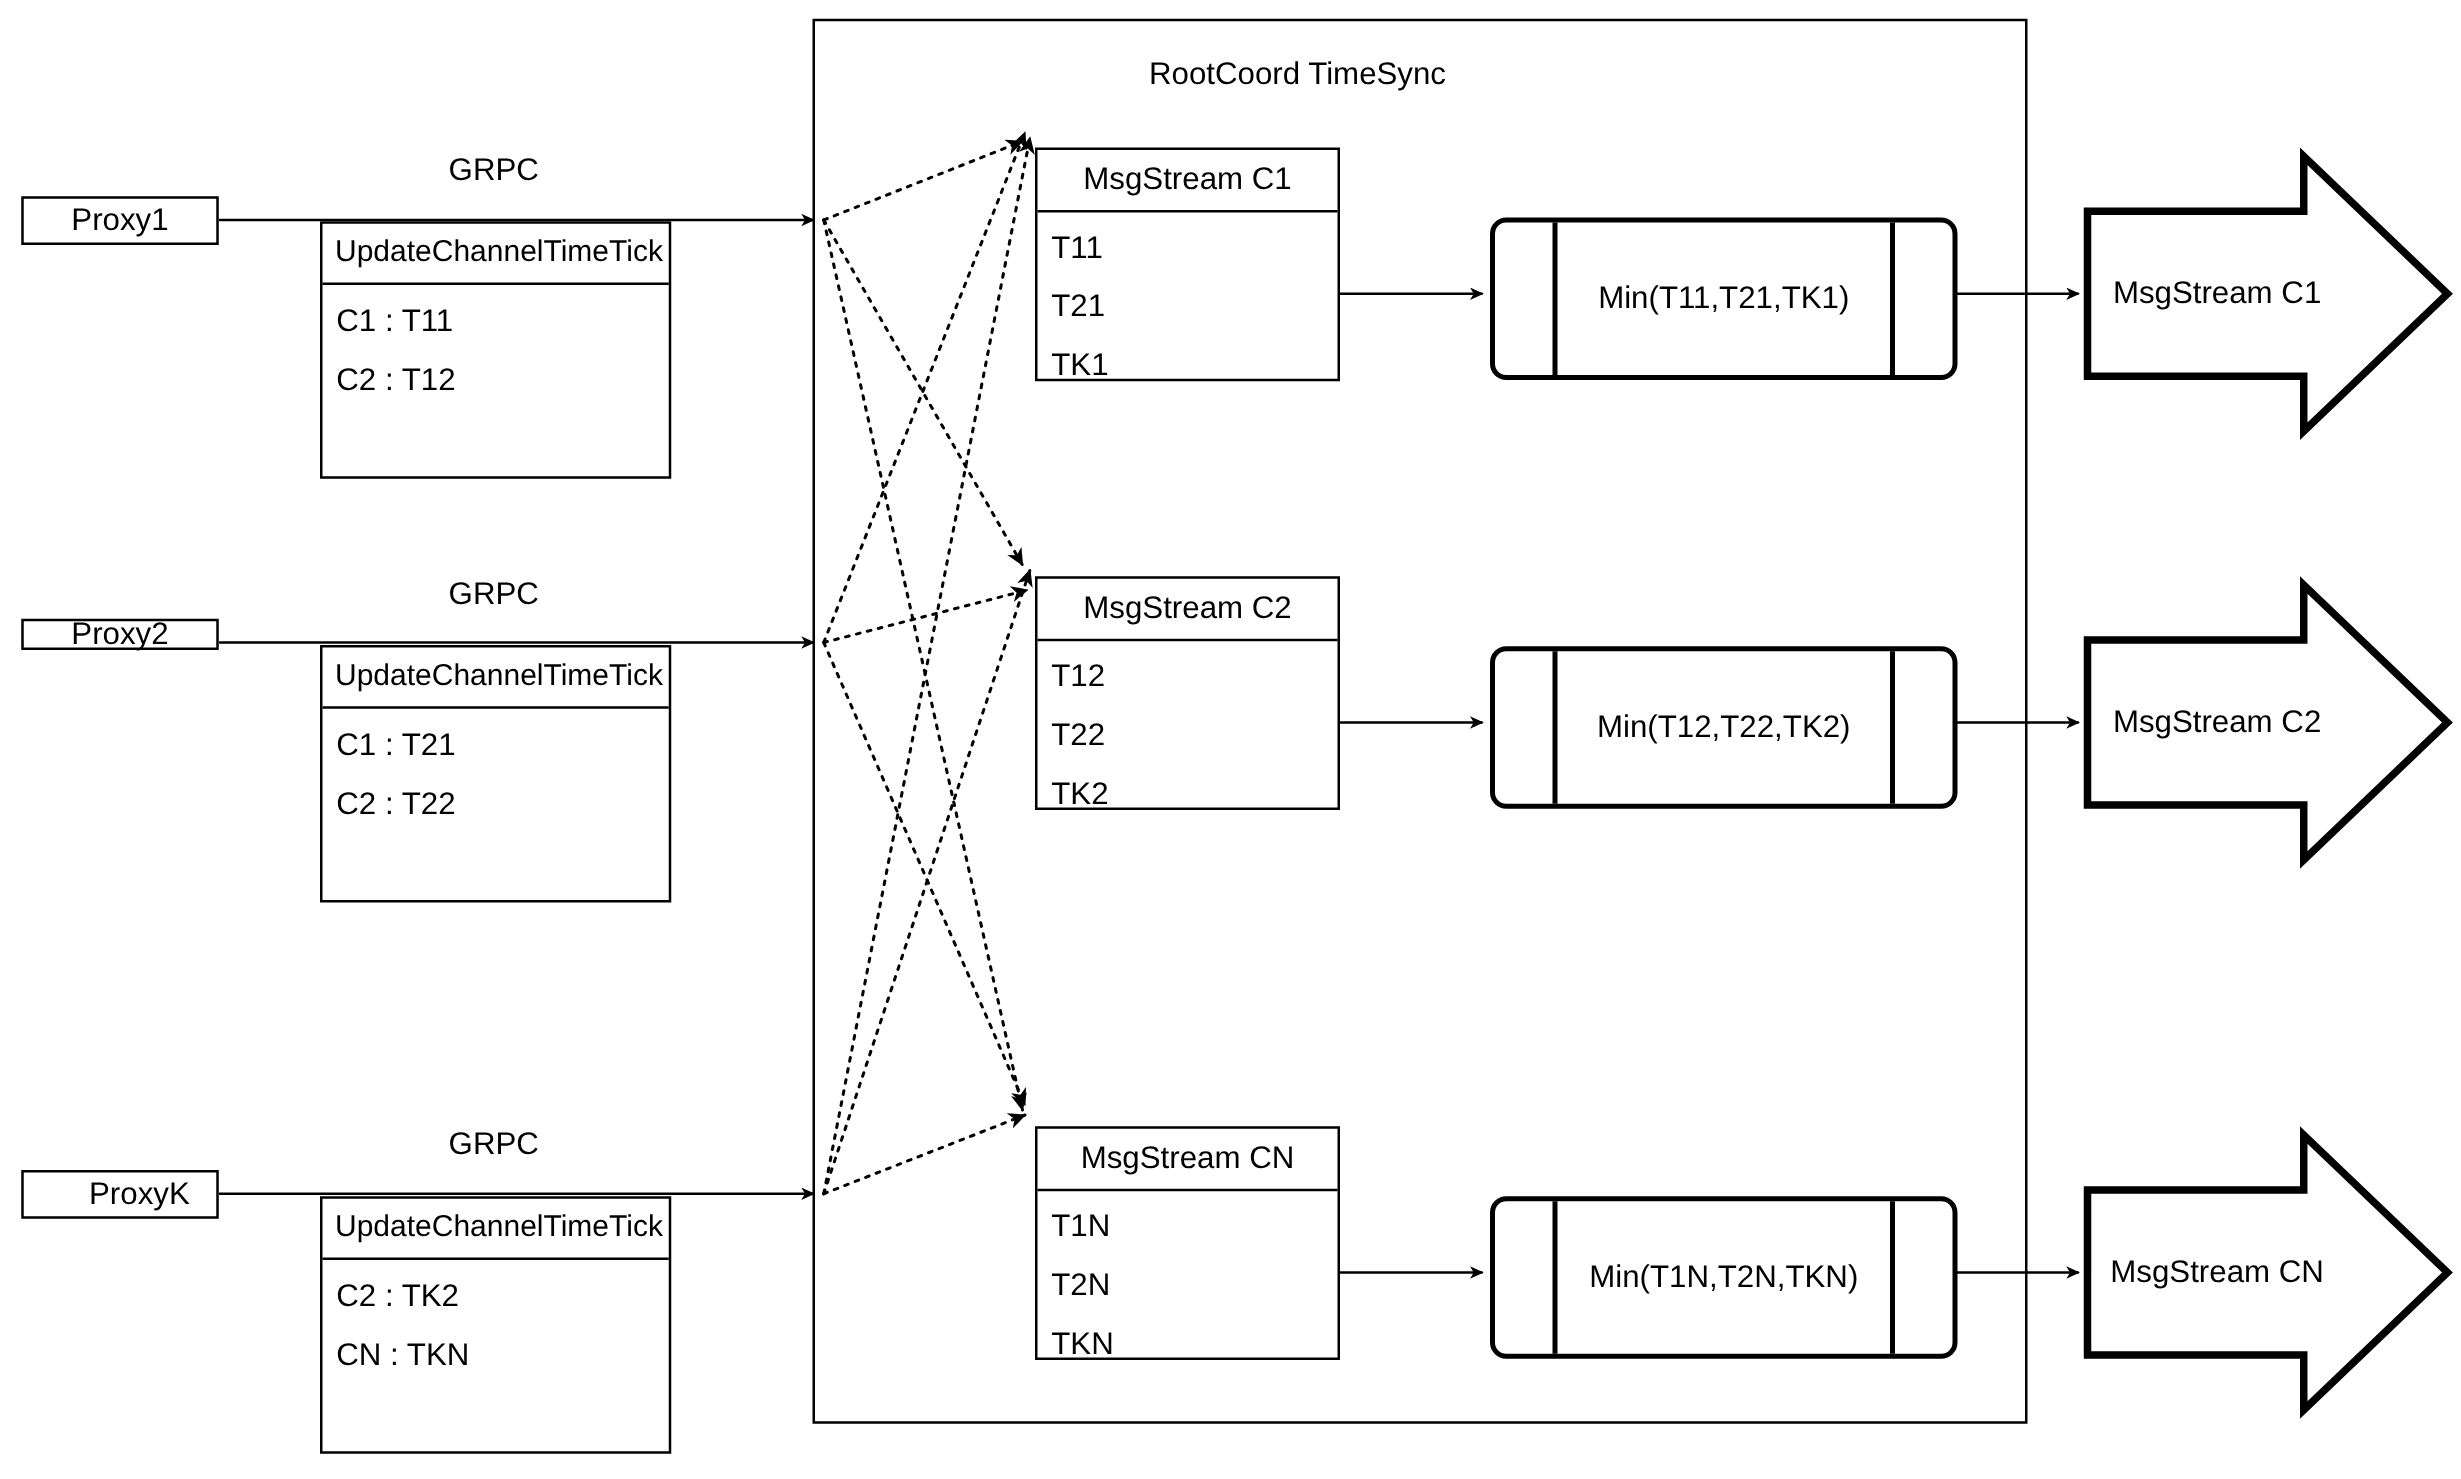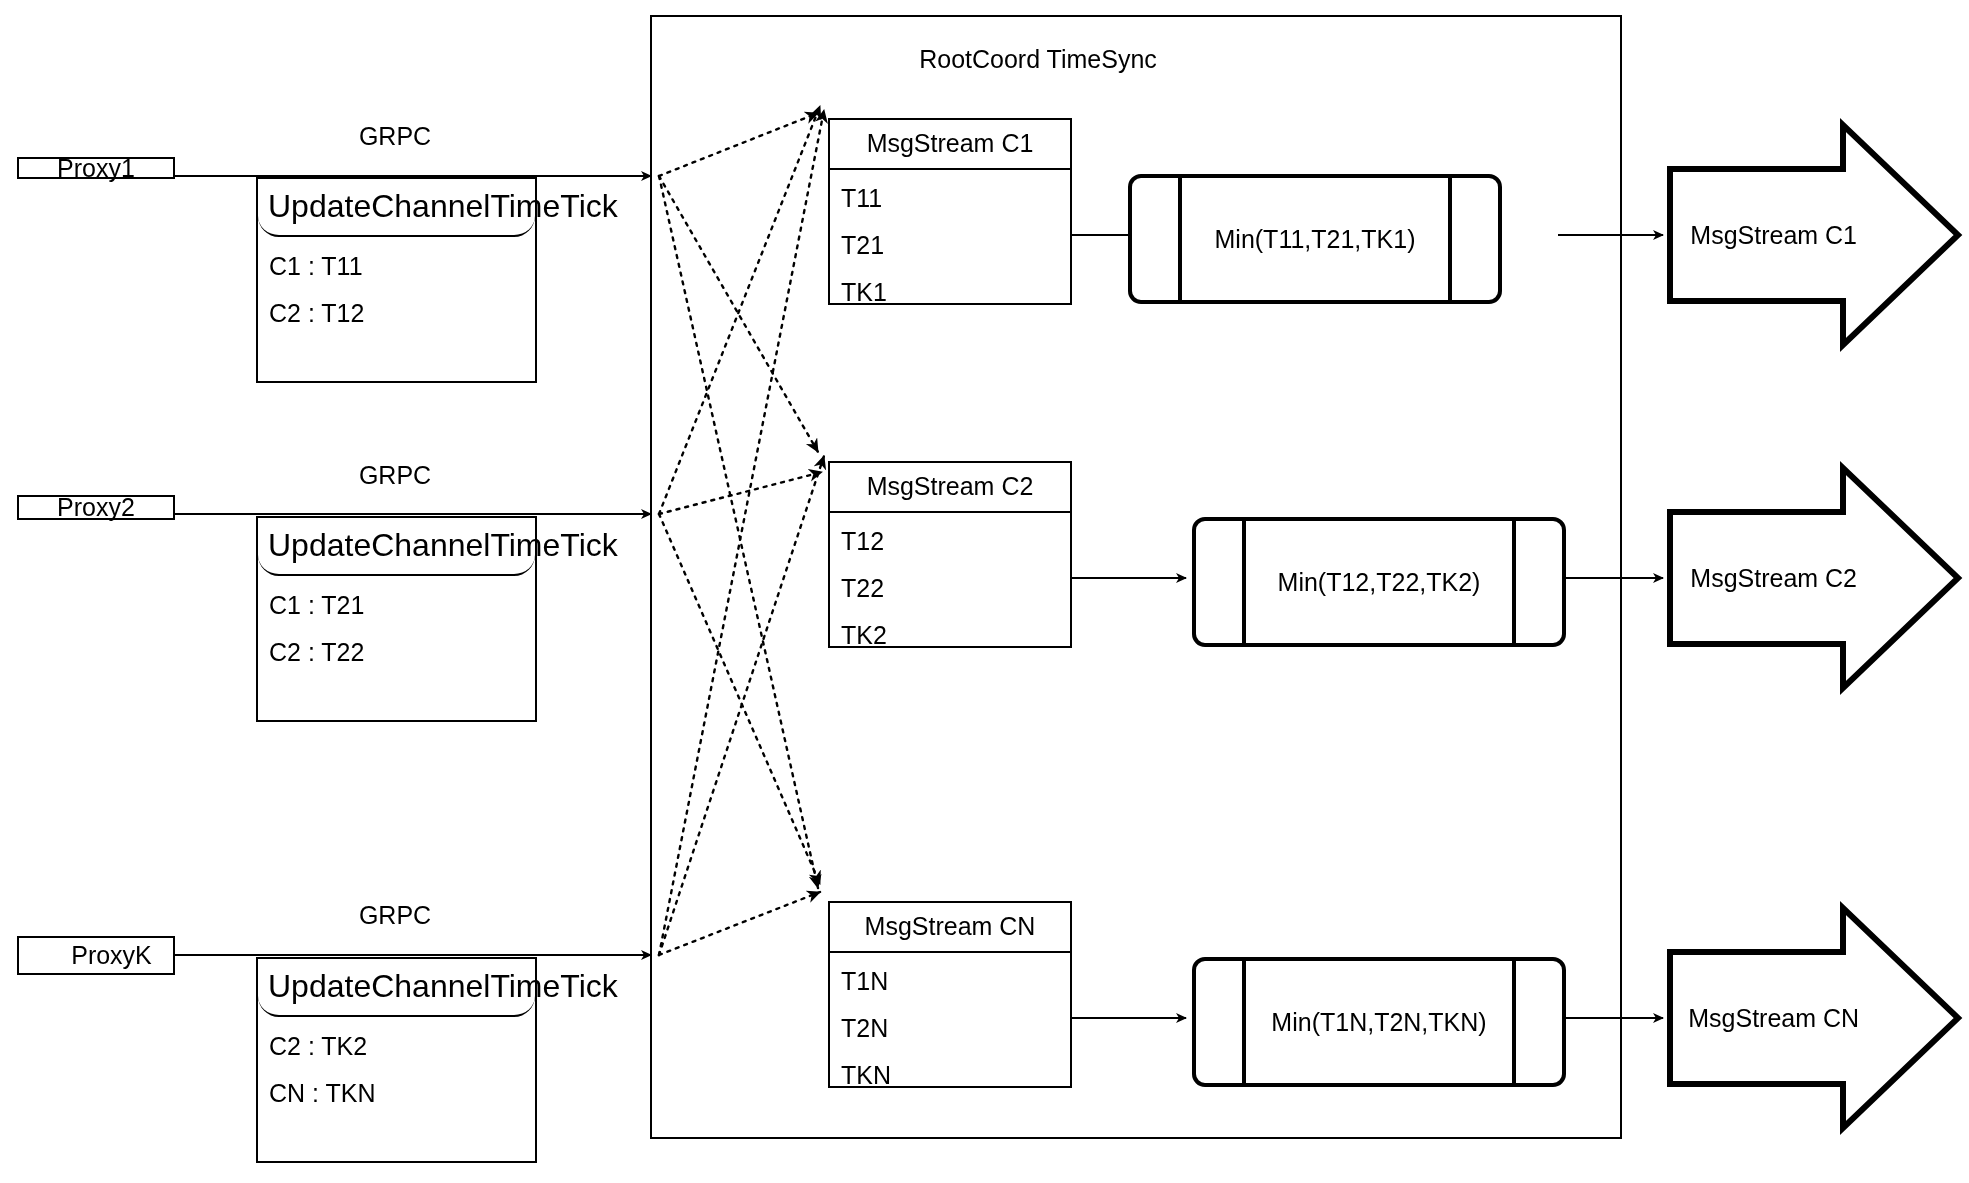--- a/index.html
+++ b/index.html
@@ -25,24 +25,23 @@
   .grpc-label{
     position:absolute;font-size:25px;text-align:center;white-space:nowrap;
   }
 
   
   .uct{
     border:2px solid #000;
   }
   .uct .hdr{
     border-bottom:2px solid #000;
-    font-size:32px;
+    font-size:24px;
     padding:9px 10px 10px 10px;
     white-space:nowrap;
-    border-radius:21px;
   }
   .uct .rows{padding:6px 0 8px 0;}
   .uct .row{font-size:25px;padding:9px 0 9px 11px;white-space:nowrap;}
 
   
   .msgs{border:2px solid #000;}
   .msgs .hdr{
     border-bottom:2px solid #000;
     font-size:25px;text-align:center;padding:9px 0 10px 0;white-space:nowrap;
   }
@@ -118,21 +117,21 @@
     <g>
       <path d="M1670,169 L1843,169 L1843,125 L1958,235 L1843,345 L1843,301 L1670,301 Z" fill="#fff" stroke="#000" stroke-width="6" stroke-linejoin="miter"></path>
       <path d="M1670,512 L1843,512 L1843,468 L1958,578 L1843,688 L1843,644 L1670,644 Z" fill="#fff" stroke="#000" stroke-width="6" stroke-linejoin="miter"></path>
       <path d="M1670,952 L1843,952 L1843,908 L1958,1018 L1843,1128 L1843,1084 L1670,1084 Z" fill="#fff" stroke="#000" stroke-width="6" stroke-linejoin="miter"></path>
     </g>
   </svg>
 
   <div class="container-box" style="left:650px;top:15px;width:968px;height:1120px;"></div>
   <div class="container-title" style="left:888px;top:45px;width:300px;">RootCoord TimeSync</div>
 
-  <div class="node proxy" style="left:17px;top:157px;width:158px;height:22px;">
+  <div class="node proxy" style="left:17px;top:157px;width:158px;height:39px;">
     <span>Proxy1</span>
   </div>
   <div class="grpc-label" style="left:295px;top:122px;width:200px;">GRPC</div>
 
   <div class="node proxy" style="left:17px;top:495px;width:158px;height:25px;">
     <span>Proxy2</span>
   </div>
   <div class="grpc-label" style="left:295px;top:461px;width:200px;">GRPC</div>
 
   <div class="node proxy" style="left:17px;top:936px;width:158px;height:39px;padding-left:31px;">
@@ -184,21 +183,21 @@
 
   <div class="node msgs" style="left:828px;top:901px;width:244px;height:187px;">
     <div class="hdr">MsgStream CN</div>
     <div class="rows">
       <div class="row">T1N</div>
       <div class="row">T2N</div>
       <div class="row">TKN</div>
     </div>
   </div>
 
-  <div class="minbox" style="left:1128px;top:174px;width:366px;height:122px;text-decoration:underline;">
+  <div class="minbox" style="left:1192px;top:174px;width:366px;height:122px;text-decoration:underline;">
     <div class="bar" style="left:46px;"></div>
     <div class="bar" style="right:46px;"></div>
     <div class="txt">Min(T11,T21,TK1)</div>
   </div>
 
   <div class="minbox" style="left:1192px;top:517px;width:366px;height:122px;">
     <div class="bar" style="left:46px;"></div>
     <div class="bar" style="right:46px;"></div>
     <div class="txt">Min(T12,T22,TK2)</div>
   </div>

